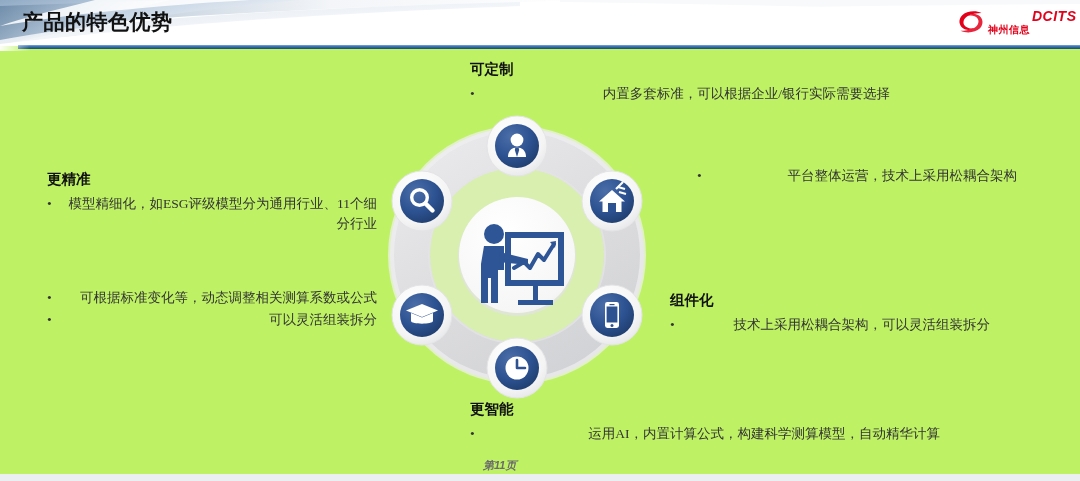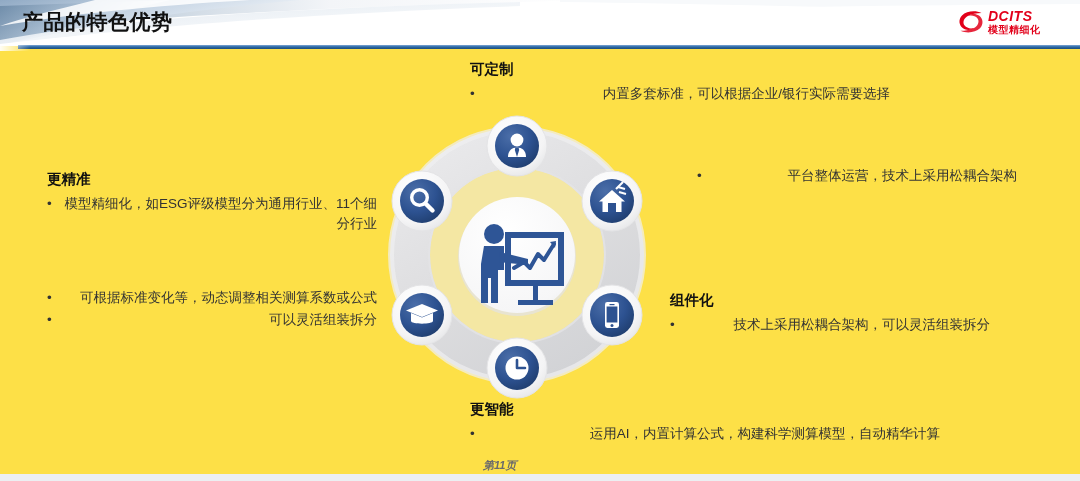--- a/index.html
+++ b/index.html
@@ -12,21 +12,21 @@
     height: 481px;
     overflow: hidden;
     font-family: "Liberation Sans", "DejaVu Sans", sans-serif;
     position: relative;
   }
   #slide {
     position: absolute;
     left: 0; top: 0;
     width: 1080px;
     height: 481px;
-    background: #fde047;
+    background: #bef264;
     overflow: hidden;
   }
 
   
   #header {
     position: absolute;
     left: 0; top: 0;
     width: 1080px;
     height: 46px;
     overflow: hidden;
@@ -85,31 +85,32 @@
     flex-direction: column;
     justify-content: center;
     line-height: 1;
   }
   #logo-wordmark {
     font-size: 14px;
     font-weight: bold;
     font-style: italic;
     color: #e2001a;
     letter-spacing: 0.5px;
+    margin-left: 44px;
   }
   #logo-subwordmark {
     font-size: 10px;
     font-weight: bold;
     color: #e2001a;
     letter-spacing: 0.5px;
     margin-top: 2px;
   }
 
   
-  .block { position: absolute; }
+  .block { position: absolute; font-family: Liberation Serif, serif; }
   .block-title {
     font-size: 14.5px;
     font-weight: bold;
     color: #111111;
     margin-bottom: 5px;
     white-space: nowrap;
   }
   .bullet {
     display: flex;
     font-size: 13.5px;
@@ -205,21 +206,21 @@
       <svg id="logo-mark" width="26" height="24" viewBox="0 0 26 24">
         <path d="M23.5 3.0 C17.5 0.2 8.5 1.0 4.0 5.5 C0.2 9.3 0.8 15.2 5.0 18.2
                  C8.2 20.6 13.0 20.4 16.0 18.0 C12.6 19.0 8.6 18.2 6.6 15.6
                  C4.4 12.7 5.6 8.6 9.0 6.4 C13.0 3.8 19.0 3.2 23.5 3.0 Z" fill="#e2001a"></path>
         <path d="M2.5 20.8 C8.5 23.6 17.5 22.8 22.0 18.3 C25.8 14.5 25.2 8.6 21.0 5.6
                  C17.8 3.2 13.0 3.4 10.0 5.8 C13.4 4.8 17.4 5.6 19.4 8.2
                  C21.6 11.1 20.4 15.2 17.0 17.4 C13.0 20.0 7.0 20.6 2.5 20.8 Z" fill="#e2001a" opacity="0.85"></path>
       </svg>
       <div id="logo-text-wrap">
         <div id="logo-wordmark">DCITS</div>
-        <div id="logo-subwordmark">模型精细化</div>
+        <div id="logo-subwordmark">神州信息</div>
       </div>
     </div>
   </div>
 
   <div id="header-rule"></div>
   <div id="header-rule-glow"></div>
 
   <div class="block" id="block-top">
     <div class="block-title">可定制</div>
     <div class="bullet">

